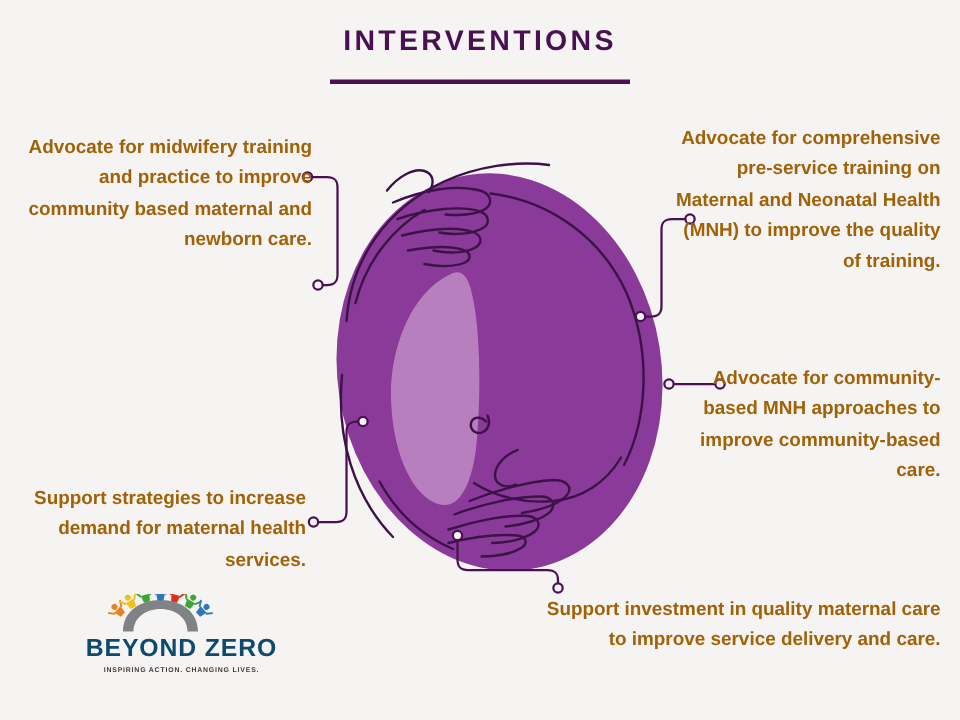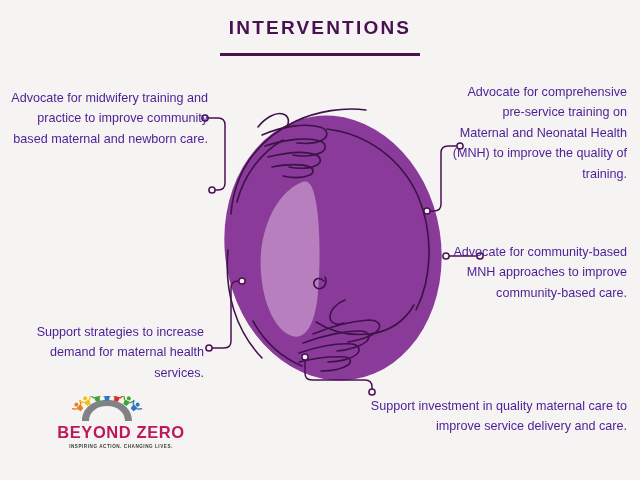--- a/index.html
+++ b/index.html
@@ -32,40 +32,40 @@
   
   #art {
     position:absolute; top:0; left:0;
     width:640px; height:480px;
     pointer-events:none;
   }
 
   
   .callout {
     position:absolute;
-    color:#4c1d95;
+    color:#a16207;
     font-size:12.6px;
-    font-weight:normal;
+    font-weight:bold;
     line-height:1.62;
   }
   .c-topleft   { left:8px;  top:88px;  width:200px; text-align:right; }
   .c-topright  { left:450px; top:82px;  width:177px; text-align:right; }
   .c-midright  { left:450px; top:242px; width:177px; text-align:right; }
   .c-botleft   { left:8px;  top:322px; width:196px; text-align:right; }
   .c-botright  { left:350px; top:396px; width:277px; text-align:right; }
 
   
   .logo {
     position:absolute; left:48px; top:396px;
     width:146px; text-align:center;
   }
   .logo-mark { width:146px; height:26px; display:block; }
   .logo-name {
     font-size:16.5px; font-weight:bold; letter-spacing:0.6px;
-    color:#be185d; line-height:1.1; margin-top:1px;
+    color:#0c4a6e; line-height:1.1; margin-top:1px;
   }
   .logo-tag {
     font-size:4.6px; font-weight:bold; letter-spacing:0.55px;
     color:#3A3A3A; margin-top:3px;
   }
 </style>
 </head>
 <body>
 
 <div id="stage">

